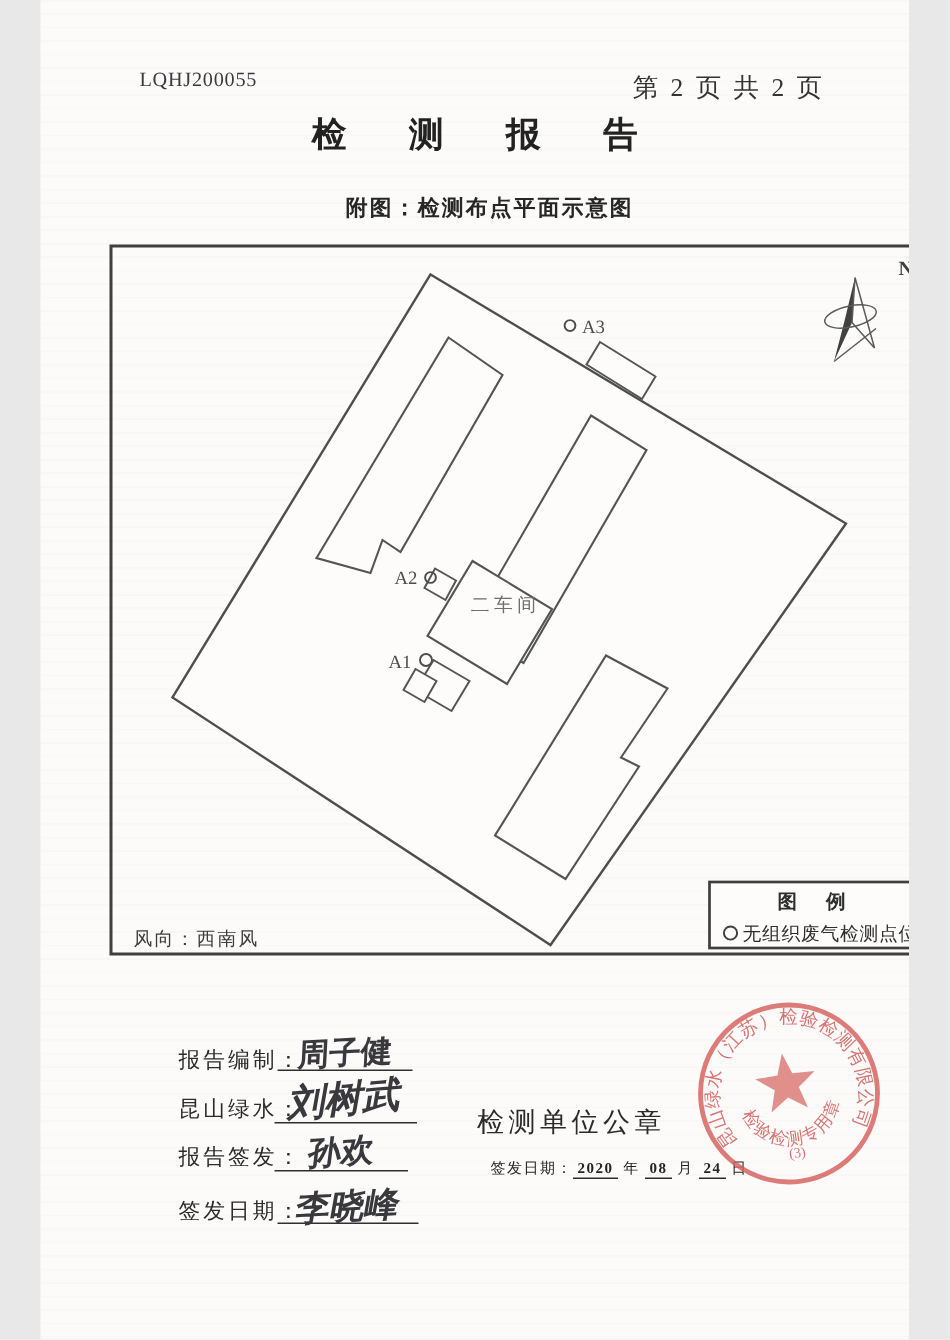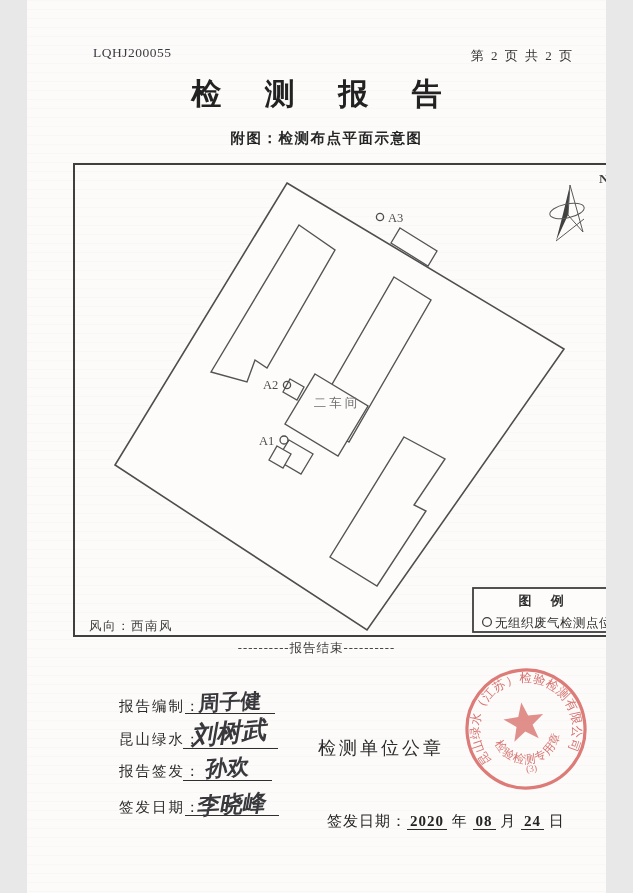--- a/index.html
+++ b/index.html
@@ -5,40 +5,40 @@
   html,body{margin:0;padding:0;background:#e8e8e8;}
   .page{
     position:relative;width:579px;height:893px;margin:0 auto;
     background:#fcfbf9;overflow:hidden;
     font-family:"Liberation Serif","DejaVu Serif",serif;color:#2d2d2d;
     background-image:repeating-linear-gradient(to bottom,
       rgba(150,145,140,0.035) 0px, rgba(150,145,140,0.035) 1px,
       transparent 1px, transparent 9px);
   }
   .report-no{position:absolute;left:66px;top:45px;font-size:13.5px;letter-spacing:.5px;color:#3a3a42;}
-  .page-indicator{position:absolute;top:47px;right:32px;font-size:13px;letter-spacing:2px;color:#333;}
+  .page-indicator{position:absolute;top:47px;right:56px;font-size:17px;letter-spacing:2px;color:#333;}
   .report-title{position:absolute;left:0;right:0;top:74px;text-align:center;
-    font-size:30px;font-weight:bold;letter-spacing:18px;text-indent:18px;color:#222;}
+    font-size:23px;font-weight:bold;letter-spacing:18px;text-indent:18px;color:#222;}
   .figure-caption{position:absolute;left:0;right:0;top:129px;text-align:center;
     font-size:14.5px;font-weight:bold;letter-spacing:1.5px;color:#262626;padding-left:20px;}
   .diagram-box{position:absolute;left:46px;top:163px;width:542px;height:470px;
     border:2.5px solid #3f3f3f;box-sizing:content-box;}
   .diagram-box svg{display:block;}
   .end-line{position:absolute;left:0;right:0;top:640px;text-align:center;
     font-size:12.5px;letter-spacing:1px;color:#3c3c3c;}
   .row-label{position:absolute;left:92px;font-size:14.5px;letter-spacing:2px;color:#2b2b2b;}
   .sig-line{position:absolute;border-bottom:1.6px solid #2f2f2f;height:34px;}
   .sig{position:absolute;left:0;right:0;bottom:-3px;text-align:center;color:#38383d;
     white-space:nowrap;font-weight:bold;}
   .sig1{font-size:21px;transform:rotate(-3deg) skewX(-6deg);}
   .sig2{font-size:25px;transform:rotate(-5deg) skewX(-15deg);bottom:-1px;}
   .sig3{font-size:22px;transform:rotate(-4deg) skewX(-11deg);}
   .sig4{font-size:23px;transform:rotate(-3deg) skewX(-13deg);bottom:-5px;}
   .seal-caption{position:absolute;left:291px;top:736px;font-size:18px;letter-spacing:3px;color:#2b2b2b;}
-  .issue-date{position:absolute;left:300px;top:812px;font-size:15px;letter-spacing:1px;color:#242424;white-space:nowrap;}
+  .issue-date{position:absolute;left:300px;top:772px;font-size:10px;letter-spacing:1px;color:#242424;white-space:nowrap;}
   .issue-date .num{border-bottom:1.6px solid #2b2b2b;font-weight:bold;padding:0 3px;letter-spacing:1px;}
   .overlay{position:absolute;left:0;top:0;pointer-events:none;}
   svg text{font-family:"Liberation Serif","DejaVu Serif",serif;}
 </style>
 </head>
 <body>
 
 <div class="page">
 
   <div class="report-no">LQHJ200055</div>
@@ -83,21 +83,20 @@
         <rect x="398" y="423" width="142" height="44" fill="#fdfcfa" stroke="#3f3f3f" stroke-width="1.8"></rect>
         <text x="470" y="440" font-size="13" font-weight="bold" letter-spacing="8" text-anchor="middle" fill="#2e2e2e">图 例</text>
         <circle cx="412" cy="457" r="4.4" fill="none" stroke="#3f3f3f" stroke-width="1.3"></circle>
         <text x="420" y="461.5" font-size="12.5" fill="#2e2e2e" letter-spacing="0.5">无组织废气检测点位</text>
       </g>
 
       <text x="14" y="465" font-size="12.5" letter-spacing="1.5" fill="#3c3c3c">风向：西南风</text>
     </svg>
   </div>
 
-  <div class="end-line">----------报告结束----------</div>
 
   <div class="row-label" style="top:697px">报告编制：</div>
   <div class="sig-line" style="left:158px;top:679px;width:90px">
     <span class="sig sig1">周子健</span>
   </div>
 
   <div class="row-label" style="top:730px">昆山绿水：</div>
   <div class="sig-line" style="left:156px;top:714px;width:95px">
     <span class="sig sig2">刘树武</span>
   </div>

